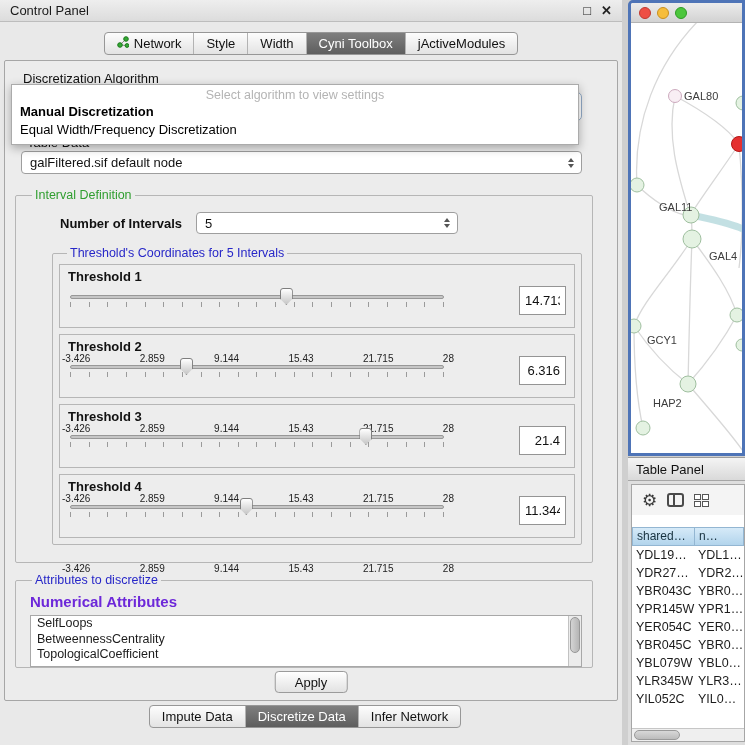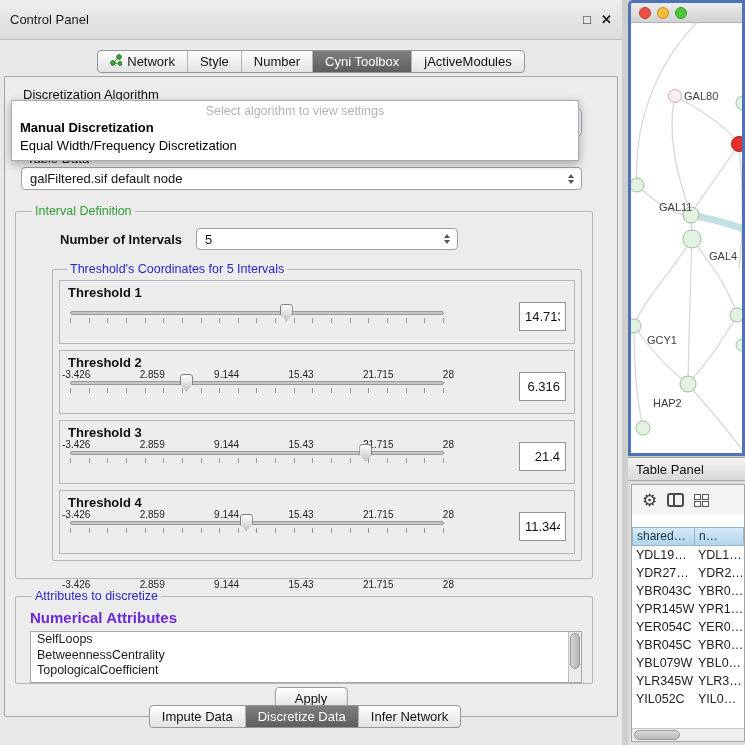--- a/index.html
+++ b/index.html
@@ -1,35 +1,35 @@
 <!DOCTYPE html>
 <html><head>
 <meta charset="utf-8">
 <style>
   * { margin:0; padding:0; box-sizing:border-box; }
   html,body { font-family:"Liberation Sans",sans-serif; background:#c9c9c9; }
   .screen { position:relative; width:745px; height:745px; background:#cfcfcf; overflow:hidden; }
 
   
   .control-panel { position:absolute; left:0; top:0; width:622px; height:745px; background:#e9e9e9; }
-  .titlebar { height:40px; background:linear-gradient(#eeeeee,#dcdcdc); border-bottom:1px solid #bdbdbd;
+  .titlebar { height:22px; background:linear-gradient(#eeeeee,#dcdcdc); border-bottom:1px solid #bdbdbd;
               display:flex; align-items:center; padding:0 10px; font-size:13px; color:#1a1a1a;gap:16px; }
   .win-icons { margin-left:auto; display:flex; gap:10px; font-size:13px; color:#222; font-weight:bold; }
   .win-icons span { cursor:default; }
 
   .top-tabs, .bottom-tabs { display:flex; justify-content:center; }
   .top-tabs { margin-top:10px; }
   .seg { display:flex; border:1px solid #979797; border-radius:4px; overflow:hidden;
          background:linear-gradient(#fdfdfd,#e3e3e3); height:23px; }
   .seg-item { display:flex; align-items:center; gap:5px; padding:0 12px; font-size:13px; color:#111;
               border-left:1px solid #b3b3b3; white-space:nowrap; }
   .seg-item:first-child { border-left:none; }
   .seg-item.selected { background:linear-gradient(#7f7f7f,#5e5e5e); color:#fff; }
 
-  .main-panel { position:absolute; left:4px; top:76px; width:614px; height:641px;
+  .main-panel { position:absolute; left:4px; top:60px; width:614px; height:641px;
                 border:1px solid #a6a6a6; background:#ececec; border-radius:2px; }
 
   .algo-label { position:absolute; left:18px; top:10px; font-size:13px; color:#111; }
   .algo-combo-fragment { position:absolute; left:16px; top:31px; width:561px; height:29px;
                          border:1px solid #92aac6; border-radius:5px; background:#fff; }
   .algo-popup { position:absolute; left:6px; top:23px; width:568px; background:#fff;
                 border:1px solid #ababab; box-shadow:0 3px 9px rgba(0,0,0,.3); z-index:5; padding:2px 0 5px; }
   .popup-prompt { text-align:center; color:#b4b4b4; font-size:12.5px; line-height:16px; }
   .popup-opt { font-size:13px; line-height:16px; padding:1px 8px; color:#000; }
   .popup-opt.bold { font-weight:bold; }
@@ -159,21 +159,21 @@
               <circle cx="9" cy="3" r="2.3" fill="#35a935" stroke="#1d7a1d"></circle>
               <circle cx="10" cy="9.5" r="1.9" fill="#35a935" stroke="#1d7a1d"></circle>
             </svg>
           </span>
           <span>Network</span>
         </div>
         <div class="seg-item">
           <span>Style</span>
         </div>
         <div class="seg-item">
-          <span>Number</span>
+          <span>Width</span>
         </div>
         <div class="seg-item selected">
           <span>Cyni Toolbox</span>
         </div>
         <div class="seg-item">
           <span>jActiveModules</span>
         </div>
       </div>
     </div>
 

